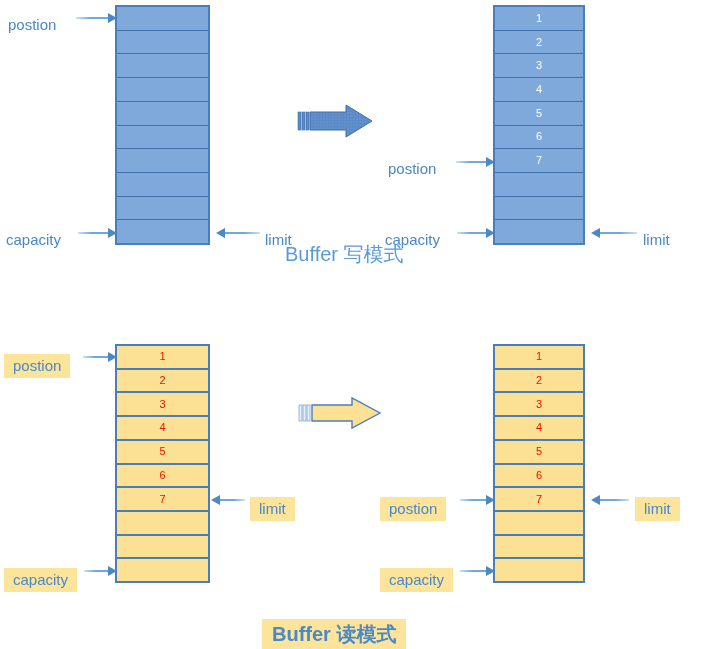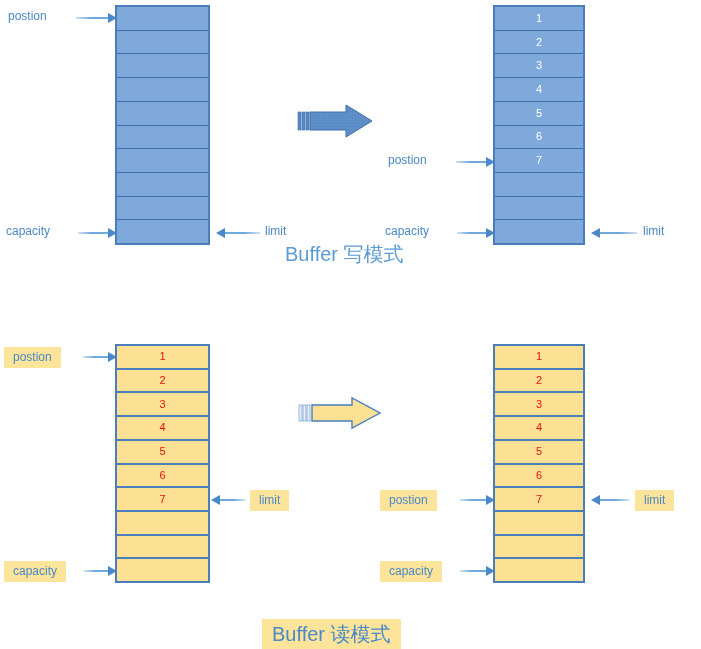--- a/index.html
+++ b/index.html
@@ -51,24 +51,25 @@
   .buffer.yellow .cell {
     background: #FCE194;
     color: #E8110C;
     border-bottom: 2px solid #4A7EBB;
   }
   .buffer.yellow .cell:last-child { border-bottom: none; }
 
   
   .lbl {
     position: absolute;
-    font-size: 12px;
+    font-size: 15px;
     color: #4A88C7;
     white-space: nowrap;
     line-height: 1;
+    margin-top: 7px;
   }
   .lbl.boxed {
     background: #FDE49B;
     padding: 4px 9px 5px 9px;
   }
 
   
   .conn {
     position: absolute;
     height: 2px;
@@ -105,20 +106,21 @@
     position: absolute;
     font-size: 20px;
     color: #5B9BD5;
     white-space: nowrap;
     line-height: 1;
   }
   .caption.boxed {
     background: #FDE49B;
     padding: 5px 10px 6px 10px;
     color: #4A88C7;
+    font-weight: bold;
   }
 </style>
 </head>
 <body>
 
 <div class="stage">
 
   <div class="buffer blue" id="buf-w1" style="left:115px; top:5px; width:95px; height:240px;">
       <div class="cell"></div>
       <div class="cell"></div>

